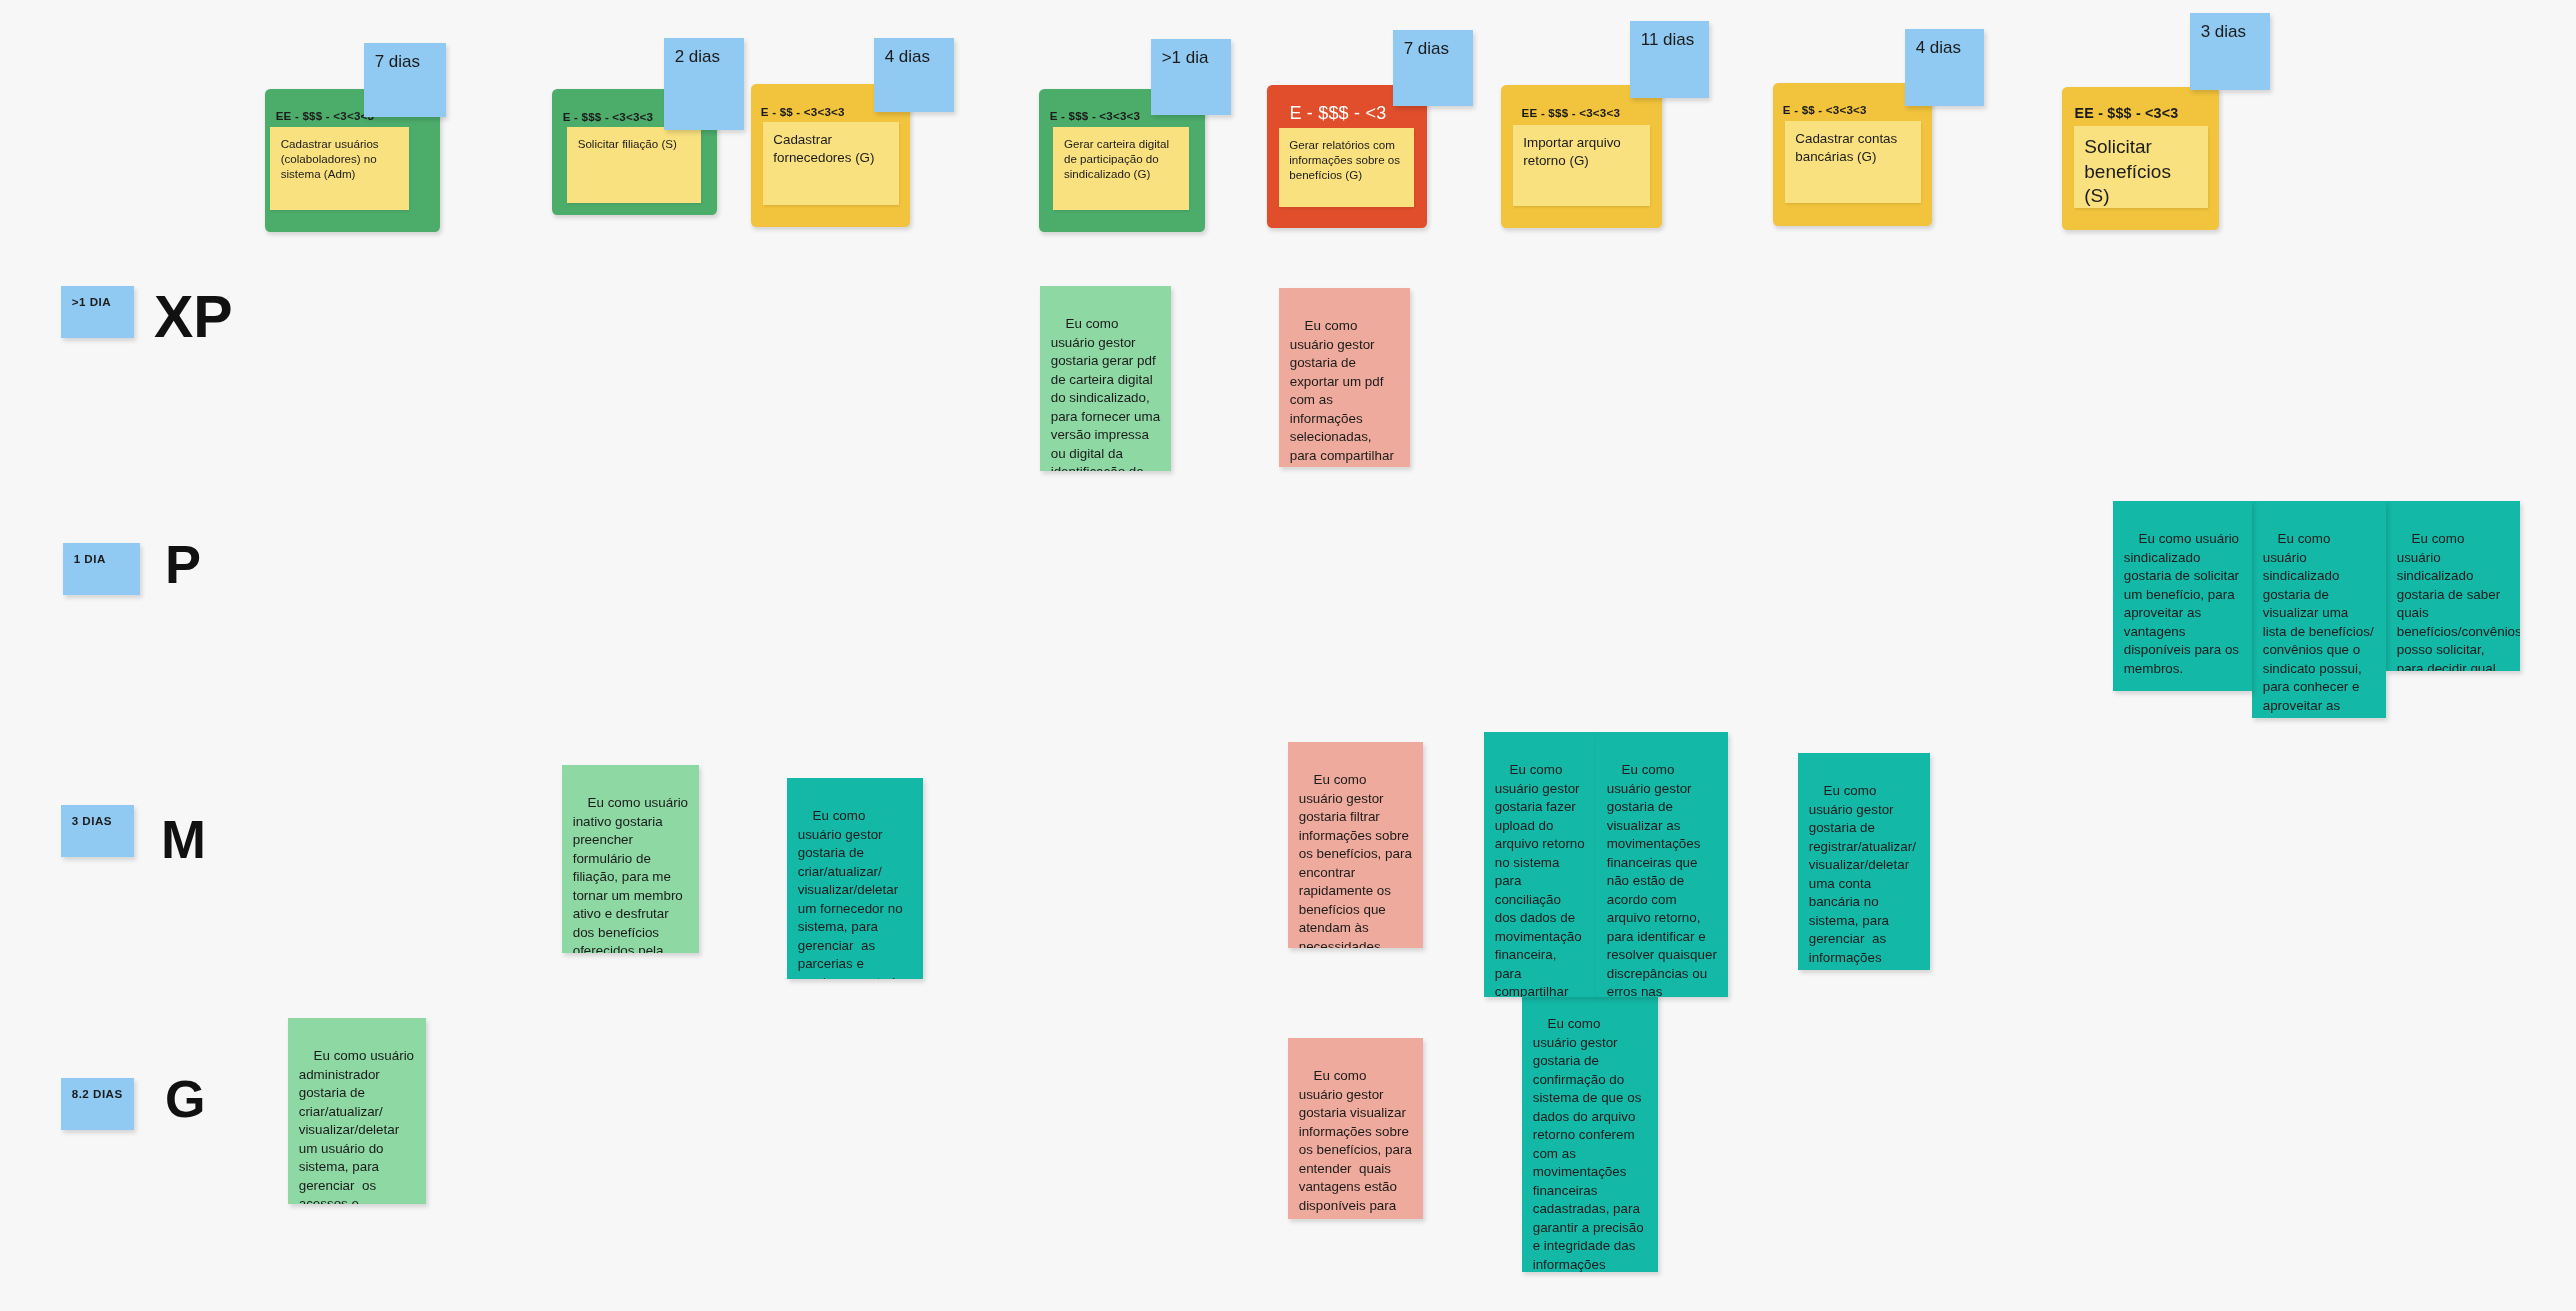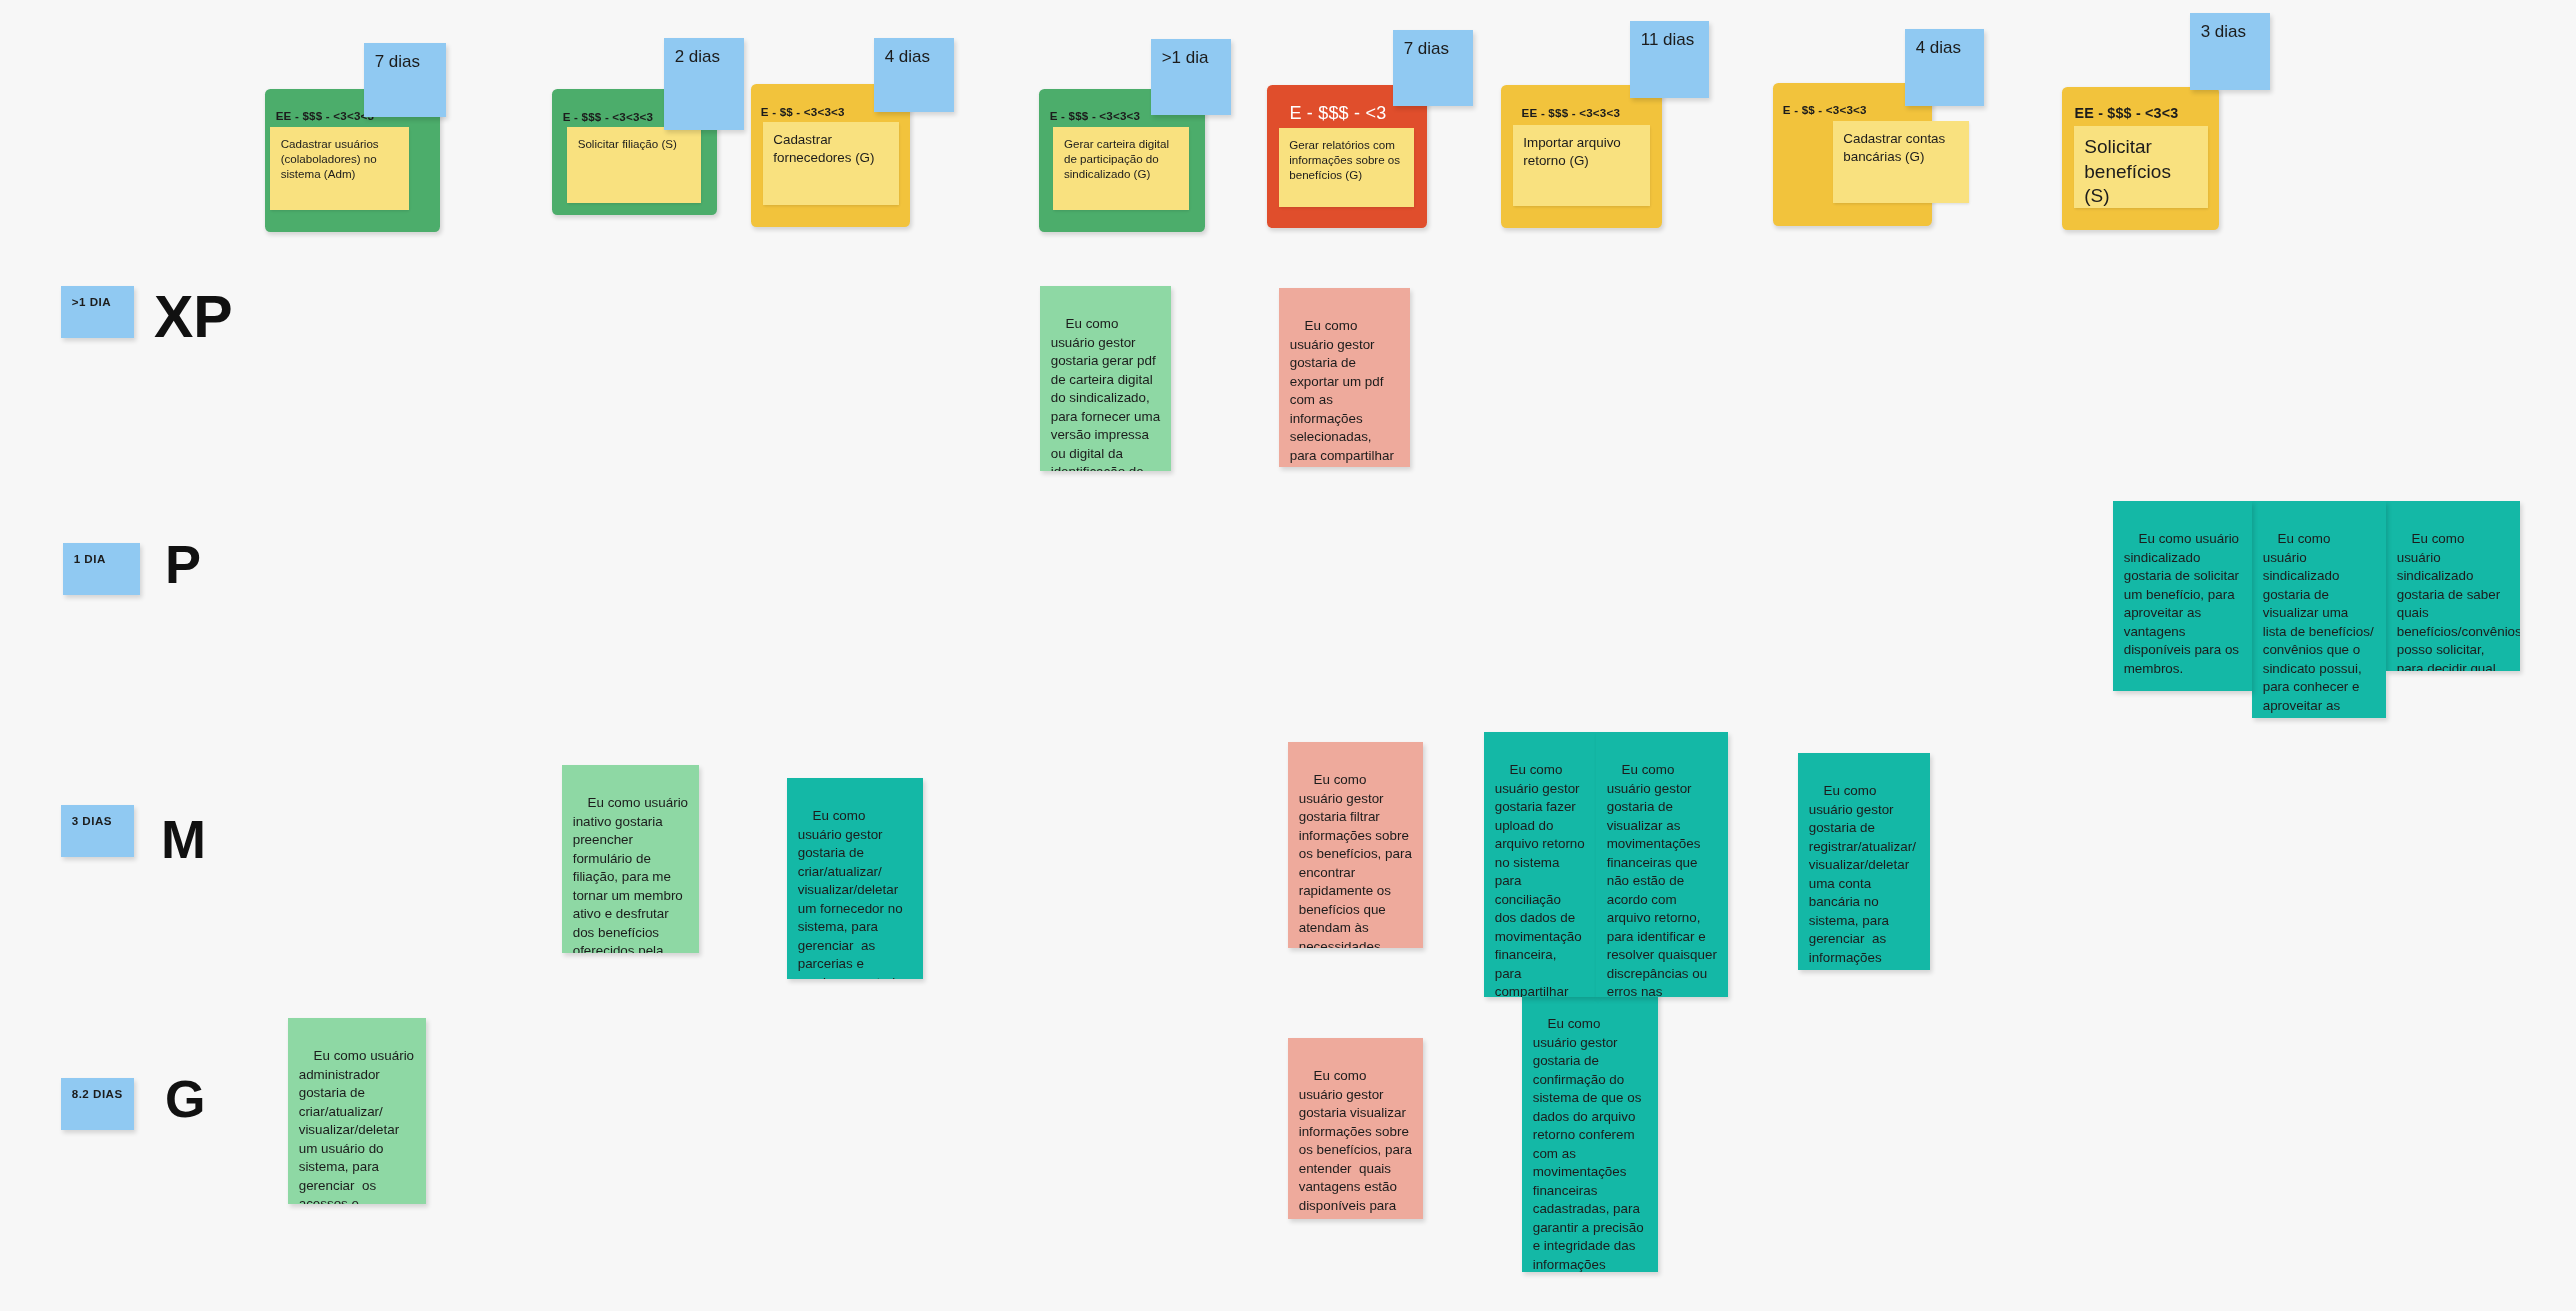--- a/index.html
+++ b/index.html
@@ -143,21 +143,21 @@
 
   <div class="sticky blue" style="left:1630px; top:20.6px; width:79px; height:77px; z-index:3;">11 dias</div>
   <div class="sticky epic epic-yellow" style="left:1501px; top:85px; width:161px; height:143px; z-index:2;">
     <span class="epic-tag light" style="left:20.6px; top:20.6px;">EE - $$$ - &lt;3&lt;3&lt;3</span>
     <div class="epic-inner" style="left:11.6px; top:40px; width:137px; height:81px;">Importar arquivo retorno (G)</div>
   </div>
 
   <div class="sticky blue" style="left:1905px; top:29px; width:79px; height:77px; z-index:3;">4 dias</div>
   <div class="sticky epic epic-yellow" style="left:1773px; top:83px; width:159px; height:143px; z-index:2;">
     <span class="epic-tag light" style="left:9.8px; top:19.7px;">E - $$ - &lt;3&lt;3&lt;3</span>
-    <div class="epic-inner" style="left:11.6px; top:38px; width:136px; height:82px;margin-left:48px;">Cadastrar contas bancárias (G)</div>
+    <div class="epic-inner" style="left:11.6px; top:38px; width:136px; height:82px;">Cadastrar contas bancárias (G)</div>
   </div>
 
   <div class="sticky blue" style="left:2190px; top:12.5px; width:80px; height:77px; z-index:3;">3 dias</div>
   <div class="sticky epic epic-yellow" style="left:2062px; top:87px; width:157px; height:143px; z-index:2;">
     <span class="epic-tag light" style="left:12.5px; top:18px; font-size:14.3px;">EE - $$$ - &lt;3&lt;3</span>
     <div class="epic-inner big" style="left:11.6px; top:39px; width:134px; height:82px;">Solicitar benefícios (S)</div>
   </div>
 
   <div class="sticky story story-green" style="left:1040px; top:286px; width:131px; height:185px;">
     <span>Eu como usuário gestor gostaria gerar pdf de carteira digital do sindicalizado, para fornecer uma versão impressa ou digital da identificação de filiação ao sindicato.</span>

